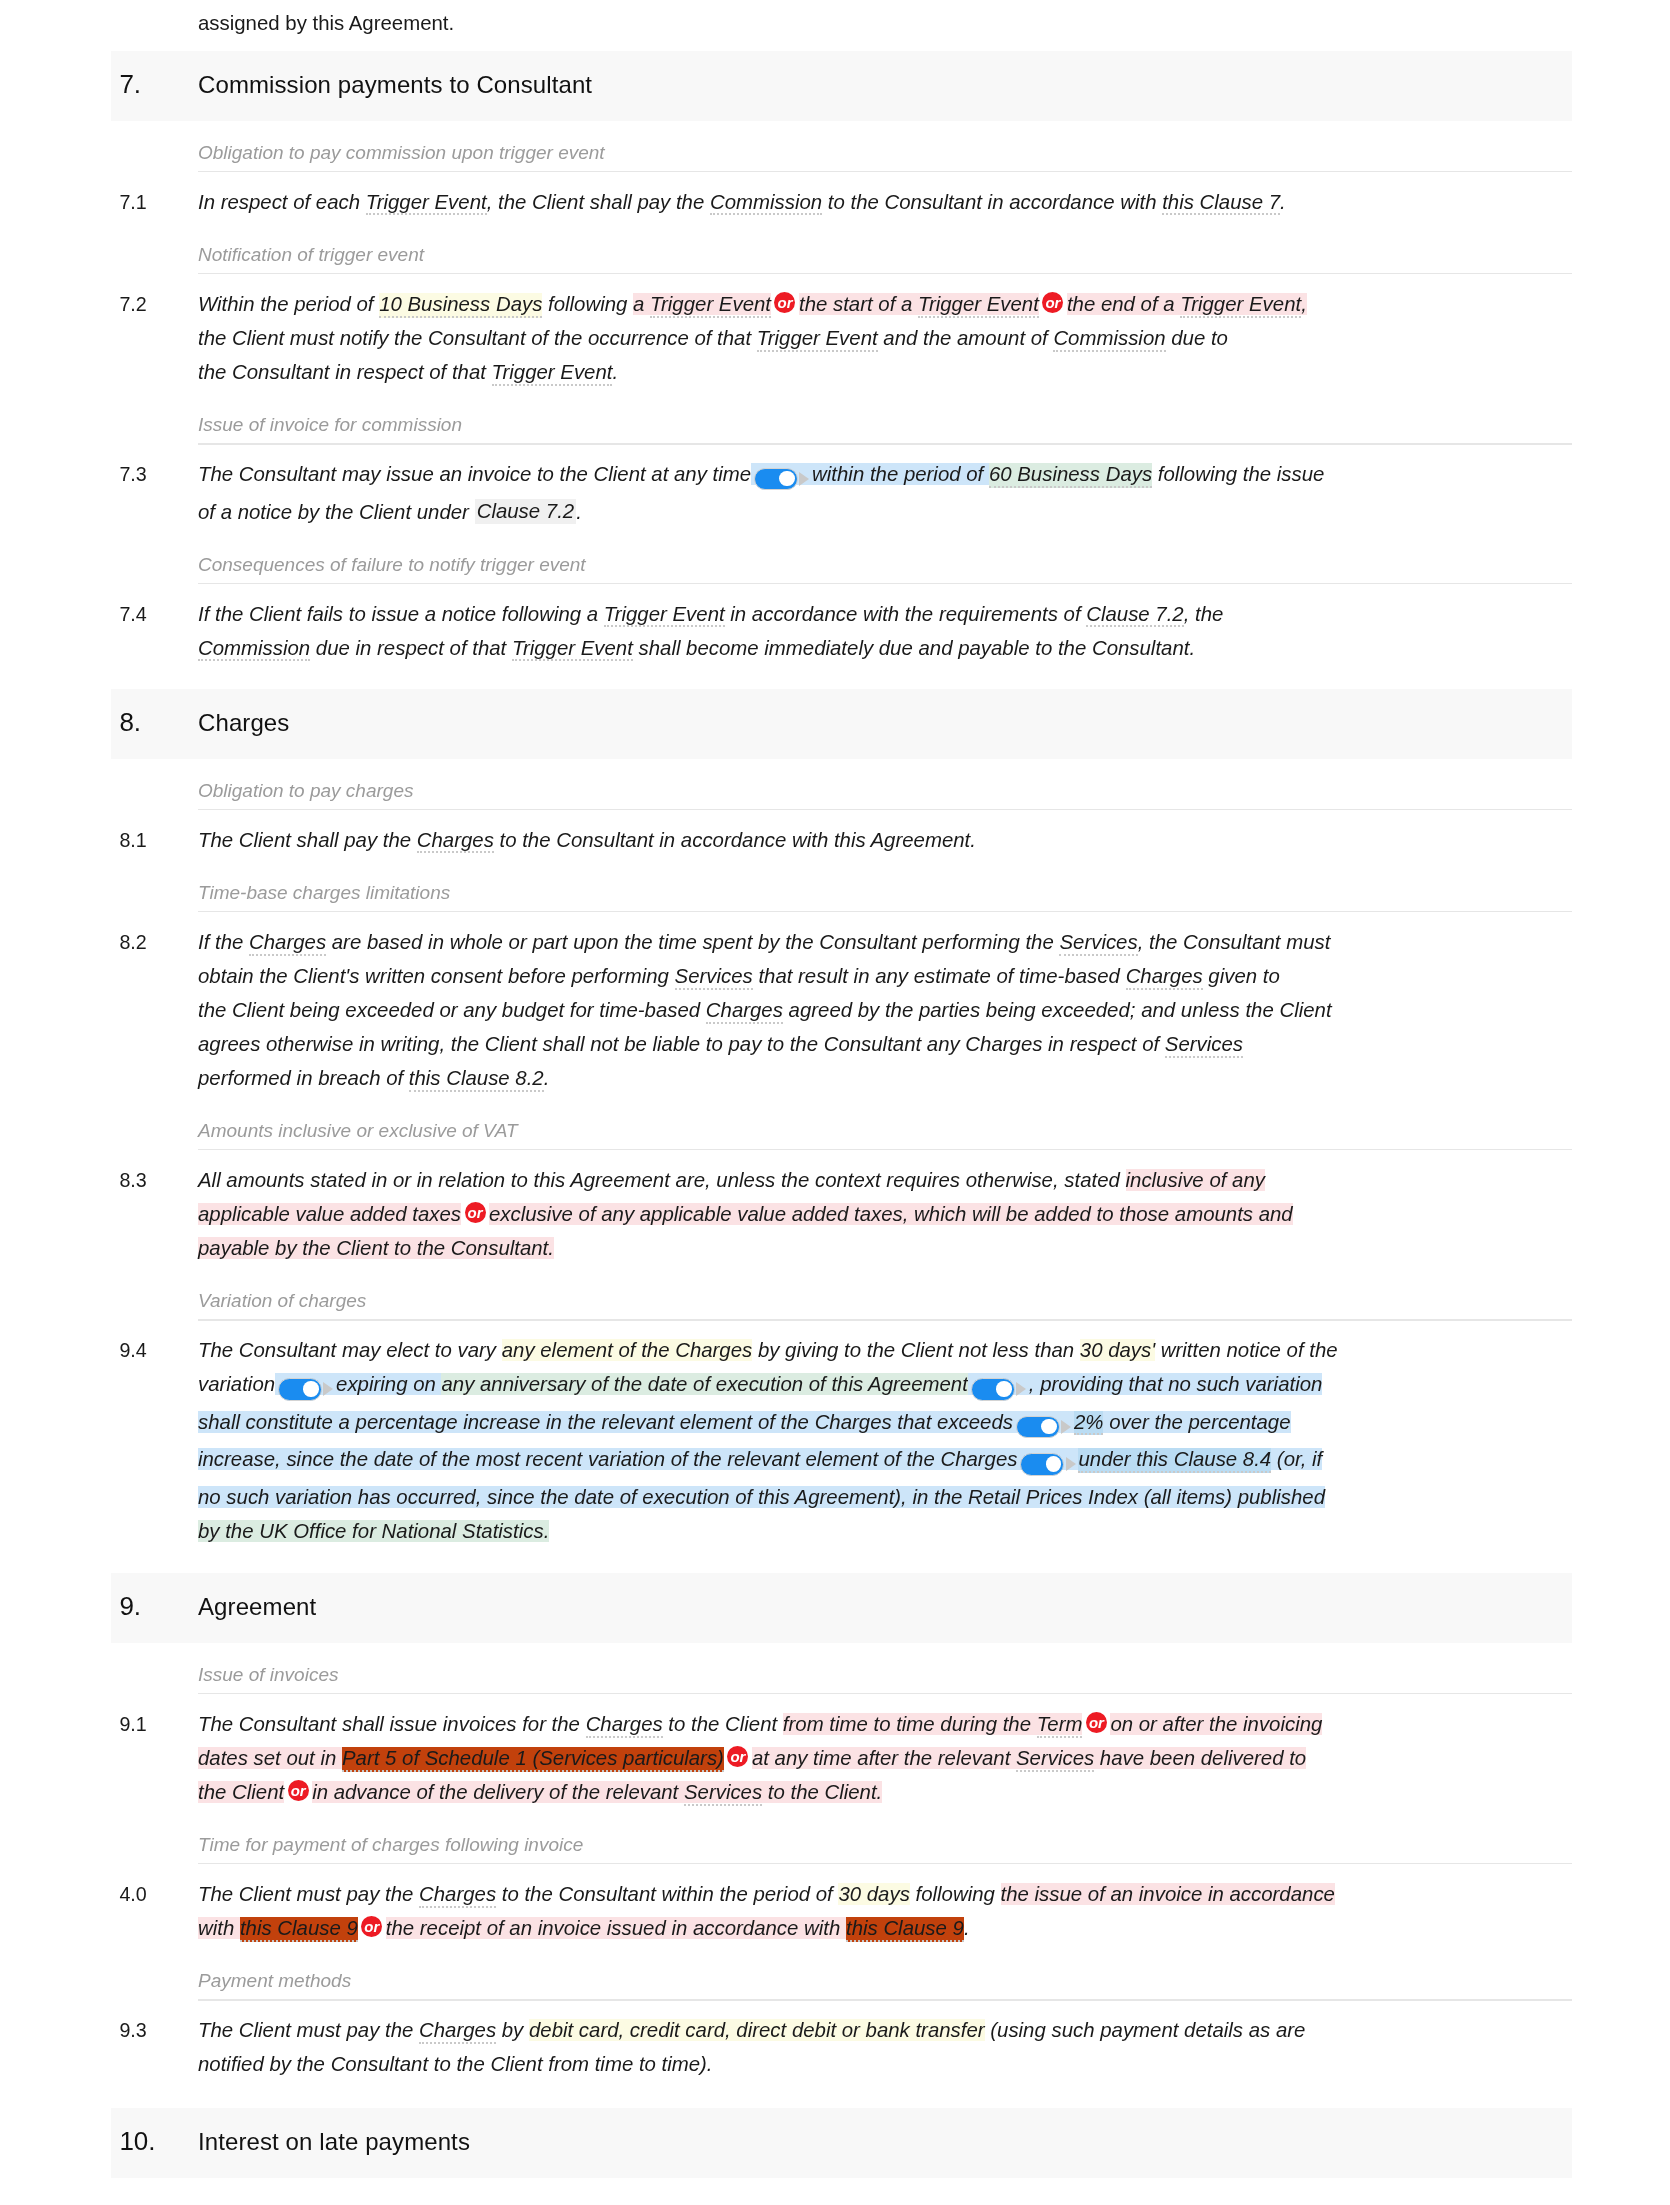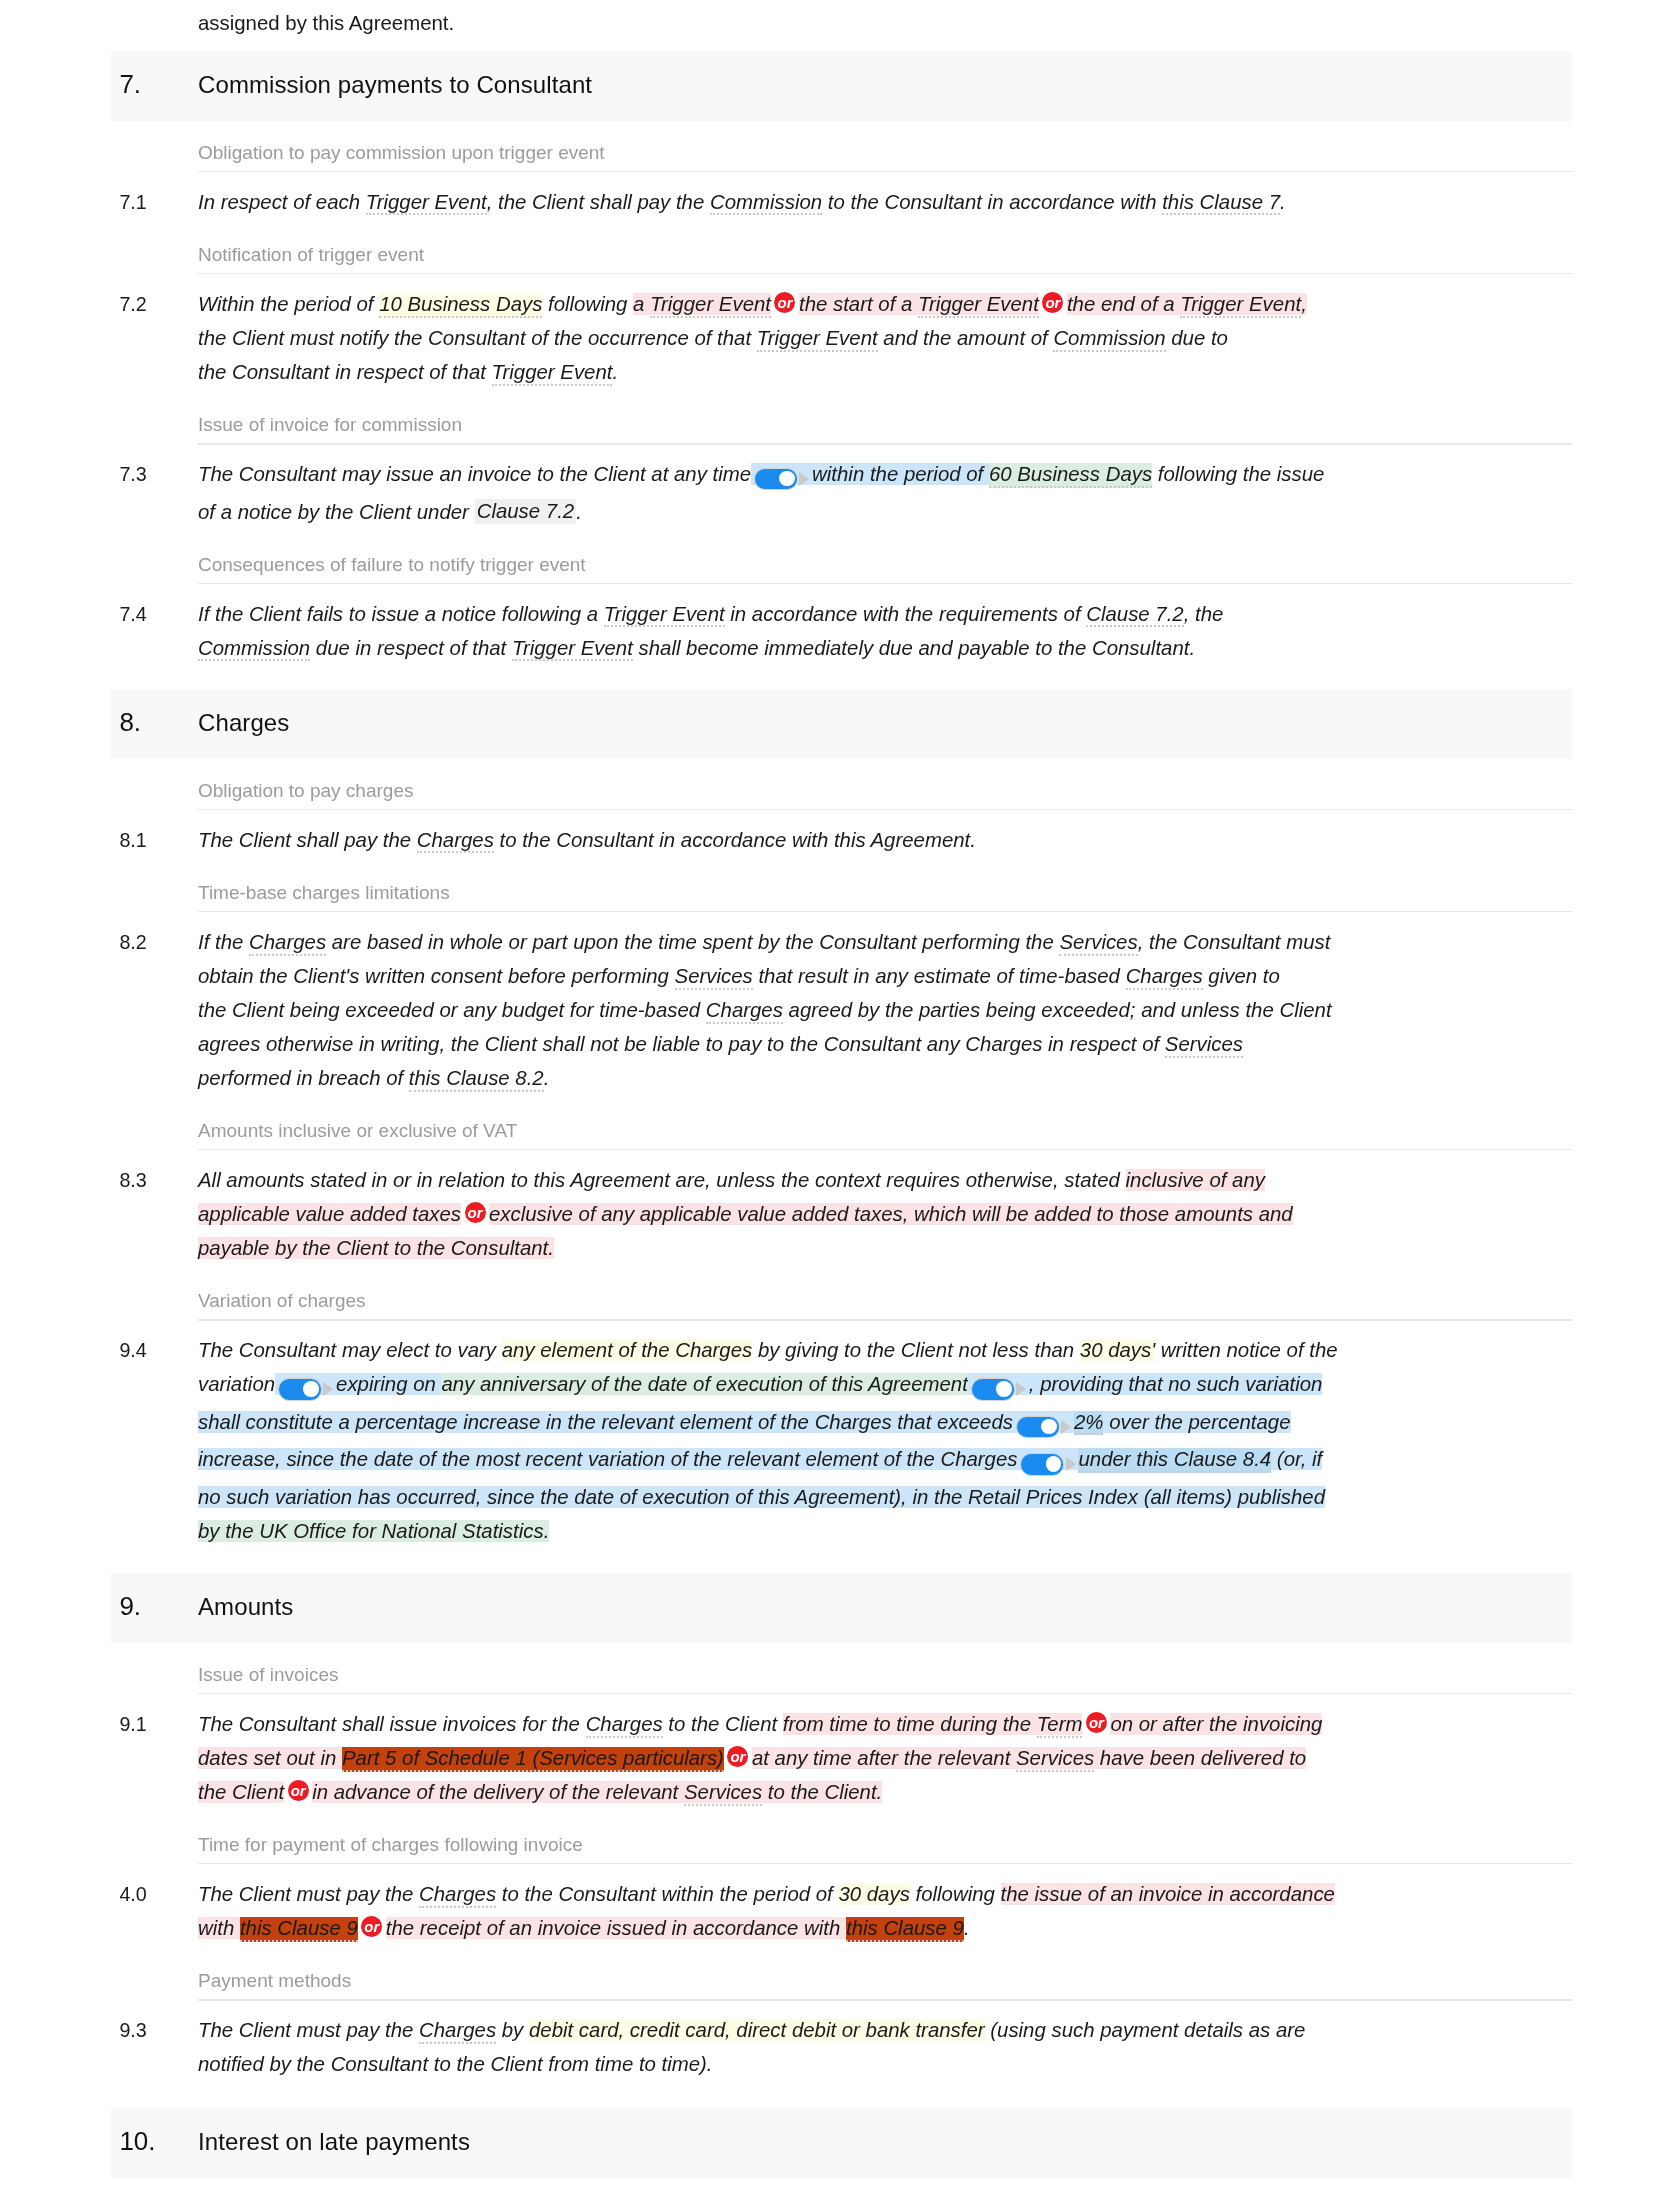--- a/index.html
+++ b/index.html
@@ -49,20 +49,21 @@
   }
   .section-head .ttl {
     font-size: 24px;
     color: #111;
     letter-spacing: 0.1px;
   }
 
   
   .sub-label {
     font-size: 19px;
+    font-style: italic;
     color: #9b9b9b;
     padding-left: 87px;
     margin-top: 21px;
     margin-bottom: 7px;
   }
   .rule {
     height: 1.4px;
     background: #e6e6e6;
     margin-left: 87px;
     margin-bottom: 0px;
@@ -231,21 +232,21 @@
 
   <div class="sub-label">Variation of charges</div>
   <div class="rule"></div>
   <div class="clause">
     <span class="cnum">9.4</span>
     <span class="ctext"><span>The Consultant may elect to vary </span><span class="hl-y">any element of the Charges</span><span> by giving to the Client not less than </span><span class="hl-y">30 days'</span><span> written notice of the</span><br><span>variation</span><span class="hl-b"><span class="toggle"><span class="pill"></span><span class="tri"></span></span><span>expiring on </span></span><span class="hl-g">any anniversary of the date of execution of this Agreement</span><span class="hl-b"><span class="toggle"><span class="pill"></span><span class="tri"></span></span></span><span class="hl-b">, providing that no such variation</span><br><span class="hl-b">shall constitute a percentage increase in the relevant element of the Charges that exceeds</span><span class="hl-b"><span class="toggle"><span class="pill"></span><span class="tri"></span></span><span class="hl-b2 dterm">2%</span></span><span class="hl-b"> over the percentage</span><br><span class="hl-b">increase, since the date of the most recent variation of the relevant element of the Charges</span><span class="hl-b"><span class="toggle"><span class="pill"></span><span class="tri"></span></span><span class="hl-b2 dterm">under this Clause 8.4</span></span><span class="hl-b"> (or, if</span><br><span class="hl-b">no such variation has occurred, since the date of execution of this Agreement), in the Retail Prices Index (all items) published</span><br><span class="hl-g">by the UK Office for National Statistics.</span></span>
   </div>
 
   <div class="section-head" style="margin-top:21px;">
     <span class="num">9.</span>
-    <span class="ttl">Amounts</span>
+    <span class="ttl">Agreement</span>
   </div>
 
   <div class="sub-label">Issue of invoices</div>
   <div class="rule"></div>
   <div class="clause">
     <span class="cnum">9.1</span>
     <span class="ctext"><span>The Consultant shall issue invoices for the </span><span class="dterm">Charges</span><span> to the Client </span><span class="hl-p"><span>from time to time during the </span><span class="dterm">Term</span></span><span class="or-badge">or</span><span class="hl-p">on or after the invoicing</span><br><span class="hl-p"><span>dates set out in </span><span class="hl-p2 dterm">Part 5 of Schedule 1 (Services particulars)</span></span><span class="or-badge">or</span><span class="hl-p"><span>at any time after the relevant </span><span class="dterm">Services</span><span> have been delivered to</span></span><br><span class="hl-p">the Client</span><span class="or-badge">or</span><span class="hl-p"><span>in advance of the delivery of the relevant </span><span class="dterm">Services</span><span> to the Client.</span></span></span>
   </div>
 
   <div class="sub-label">Time for payment of charges following invoice</div>

